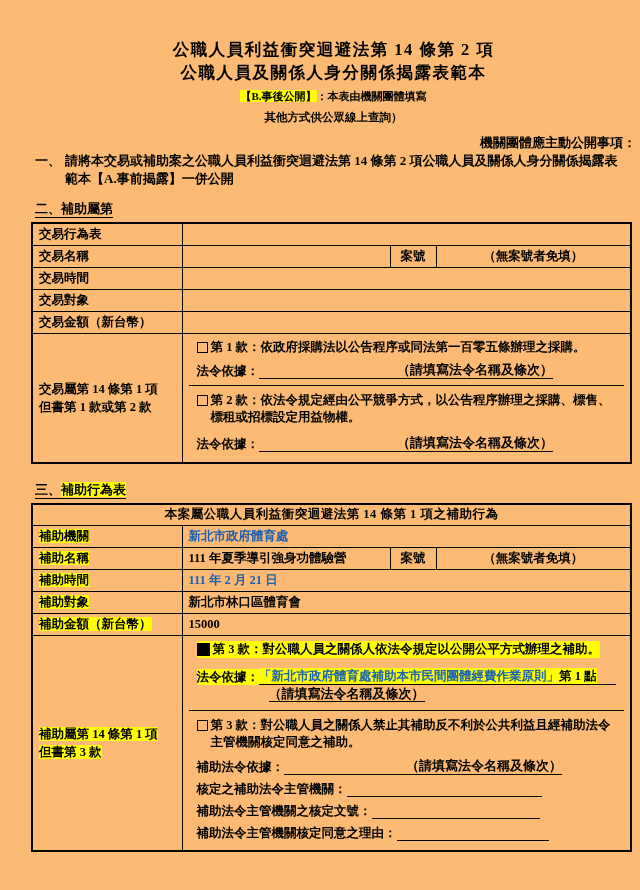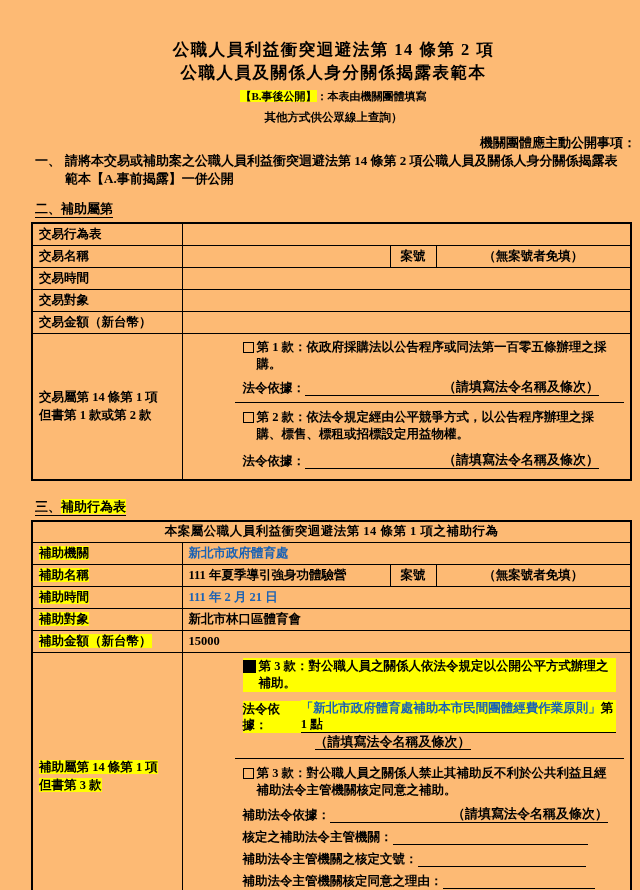--- a/index.html
+++ b/index.html
@@ -29,21 +29,21 @@
   table.form-table { border-collapse:collapse; table-layout:fixed; width:601px;
                      margin-top:4px; border:2px solid #000; }
   table.form-table td { border:1px solid #000; font-size:12.5px; padding:1px 6px;
                         height:22px; vertical-align:middle; overflow:hidden; }
   td.th { text-align:center; height:24px; letter-spacing:0.5px; }
   td.case-lbl { text-align:center; padding:1px 2px; }
   td.case-hint { text-align:center; font-size:10px; padding:1px 4px; }
   td.clause-lbl { vertical-align:top; padding-top:4px; line-height:18px; }
   td.optcell { padding:0; vertical-align:top; }
 
-  .opt-block { padding:4px 8px 6px 8px;margin-left:46px; }
+  .opt-block { padding:4px 8px 6px 8px; }
   .opt-block.divided { border-bottom:1px solid #000; }
   .opt-line { display:flex; line-height:17px; }
   .cb { flex:0 0 11px; width:11px; height:11px; border:1.5px solid #000;
         display:inline-block; margin:3px 3px 0 0; }
   .cb.checked { background:#000; border-color:#000; width:13px; flex-basis:13px; height:13px; margin-top:2px; }
   .opt-text { flex:1; }
   .law-line { display:flex; align-items:flex-end; line-height:16px; margin-top:6px; }
   .blank { display:inline-block; border-bottom:1px solid #000; height:14px; }
   .ul { border-bottom:1px solid #000; }
   .hint { font-size:13px; }

